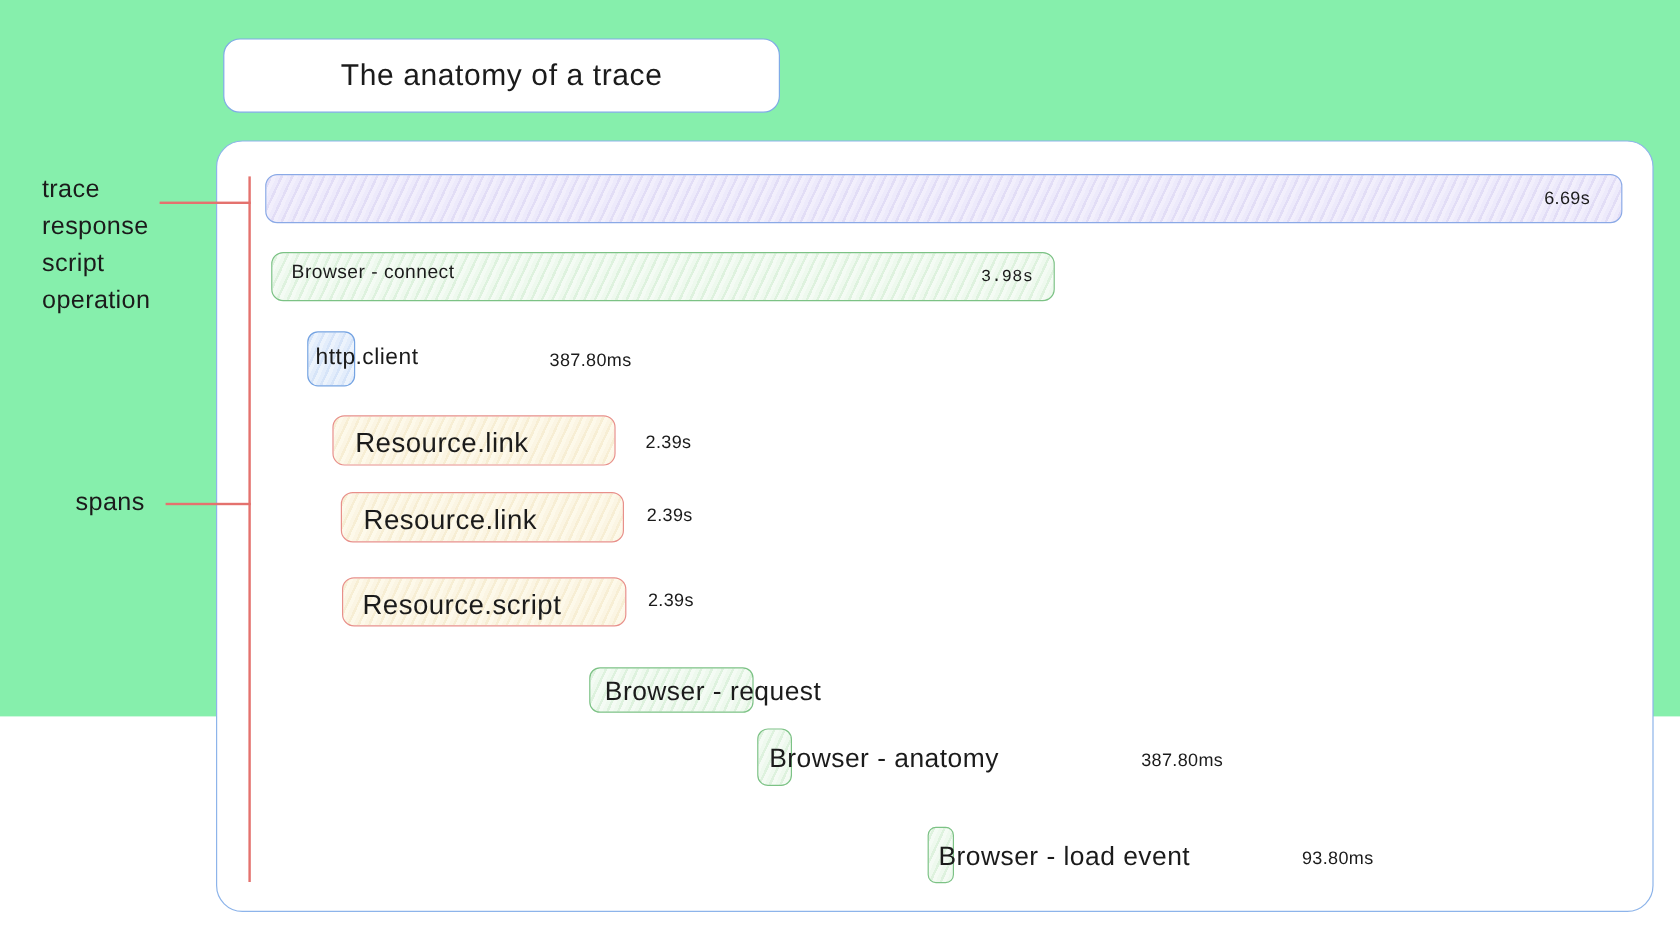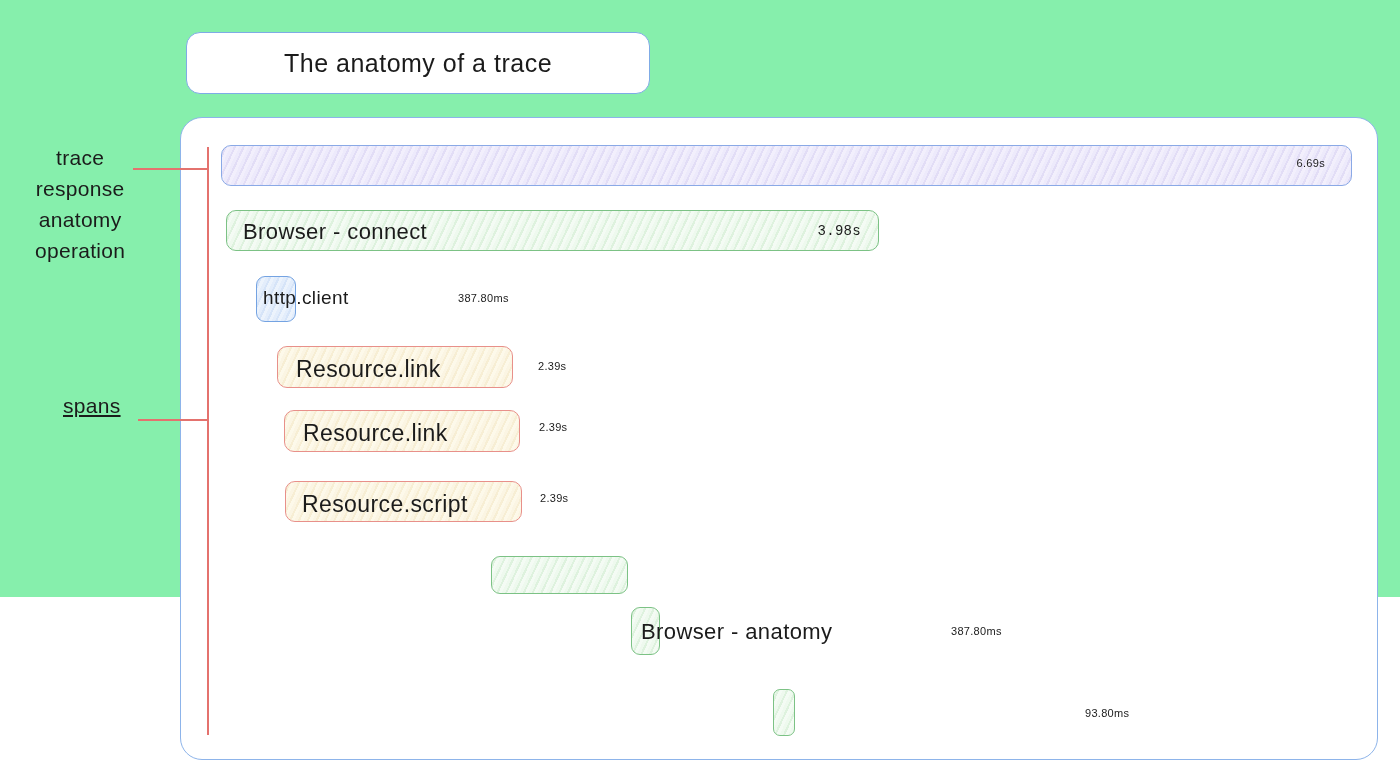--- a/index.html
+++ b/index.html
@@ -18,23 +18,23 @@
   }
   .container-box {
     left:180px; top:117px; width:1198px; height:643px;
     border:1.6px solid #8db4ea; border-radius:22px; background:#ffffff;
   }
   .red-vline { left:207px; top:147px; width:2px; height:588px; background:#e4726e; }
   .red-hline { height:2px; background:#e4726e; }
   .conn-1 { left:133px; top:168px; width:76px; }
   .conn-2 { left:138px; top:419px; width:71px; }
 
-  .ann-text { font-size:21px; line-height:31px; letter-spacing:0.3px;text-align:center; }
+  .ann-text { font-size:21px; line-height:31px; letter-spacing:0.3px; }
   .ann-trace { left:35px; top:142px; }
-  .ann-spans { left:63px; top:390px;text-decoration:underline; }
+  .ann-spans { left:63px; top:403px; }
 
   .span-box { border-radius:10px; }
   .hatch-purple {
     border:1.6px solid #8aa9e6;
     background:repeating-linear-gradient(115deg,#edeafb 0 3px,#e2ddf6 3px 5px,#f2effc 5px 8px);
   }
   .hatch-green {
     border:1.5px solid #7cc285;
     background:repeating-linear-gradient(115deg,#eef9ee 0 3px,#def2de 3px 5px,#f4fbf4 5px 8px);
   }
@@ -51,25 +51,25 @@
   .connect-bar { left:226px; top:210px; width:653px;  height:41px; }
   .httpc-box   { left:256px; top:276px; width:40px;   height:46px; border-radius:9px; }
   .rlink1-box  { left:277px; top:346px; width:236px;  height:42px; }
   .rlink2-box  { left:284px; top:410px; width:236px;  height:42px; }
   .rscript-box { left:285px; top:481px; width:237px;  height:41px; }
   .breq-box    { left:491px; top:556px; width:137px;  height:38px; border-radius:9px; }
   .bresp-box   { left:631px; top:607px; width:29px;   height:48px; border-radius:9px; }
   .bload-box   { left:773px; top:689px; width:22px;   height:47px; border-radius:7px; }
 
   .span-label { font-size:23px; letter-spacing:0.4px; white-space:nowrap; }
-  .dur { font-size:11px; letter-spacing:0.3px; white-space:nowrap; }
+  .dur { font-size:15px; letter-spacing:0.3px; white-space:nowrap; }
 
   .lbl-trace   { left:238px; top:154px; font-size:22px; }
   .dur-trace   { right:75px; top:157px; }
-  .lbl-connect { left:243px; top:219px; font-size:22px; }
+  .lbl-connect { left:243px; top:219px; font-size:16px; }
   .dur-connect { right:539px; top:223px; font-size:14px;font-family:Liberation Mono, monospace; }
   .lbl-httpc   { left:263px; top:287px; font-size:19px; }
   .dur-httpc   { left:458px; top:292px; }
   .lbl-rlink1  { left:296px; top:356px; }
   .dur-rlink1  { left:538px; top:360px; }
   .lbl-rlink2  { left:303px; top:420px; }
   .dur-rlink2  { left:539px; top:421px; }
   .lbl-rscript { left:302px; top:491px; }
   .dur-rscript { left:540px; top:492px; }
   .lbl-breq    { left:504px; top:563px; font-size:22px; }
@@ -85,21 +85,21 @@
 
   <div class="abs title-box">
     <span>The anatomy of a trace</span>
   </div>
 
   <div class="abs container-box"></div>
 
   <div class="abs ann-text ann-trace">
     <div>trace</div>
     <div>response</div>
-    <div>anatomy</div>
+    <div>script</div>
     <div>operation</div>
   </div>
   <div class="abs ann-text ann-spans">spans</div>
 
   <div class="abs red-hline conn-1"></div>
   <div class="abs red-hline conn-2"></div>
   <div class="abs red-vline"></div>
 
   <div class="abs span-box hatch-purple trace-bar"></div>
   <div class="abs span-box hatch-green connect-bar"></div>
@@ -121,19 +121,21 @@
 
   <div class="abs span-label lbl-rlink1">Resource.link</div>
   <div class="abs dur dur-rlink1">2.39s</div>
 
   <div class="abs span-label lbl-rlink2">Resource.link</div>
   <div class="abs dur dur-rlink2">2.39s</div>
 
   <div class="abs span-label lbl-rscript">Resource.script</div>
   <div class="abs dur dur-rscript">2.39s</div>
 
+  <div class="abs span-label lbl-breq">Browser - request</div>
 
   <div class="abs span-label lbl-bresp">Browser - anatomy</div>
   <div class="abs dur dur-bresp">387.80ms</div>
 
+  <div class="abs span-label lbl-bload">Browser - load event</div>
   <div class="abs dur dur-bload">93.80ms</div>
 
 </div>
 
 </body></html>

